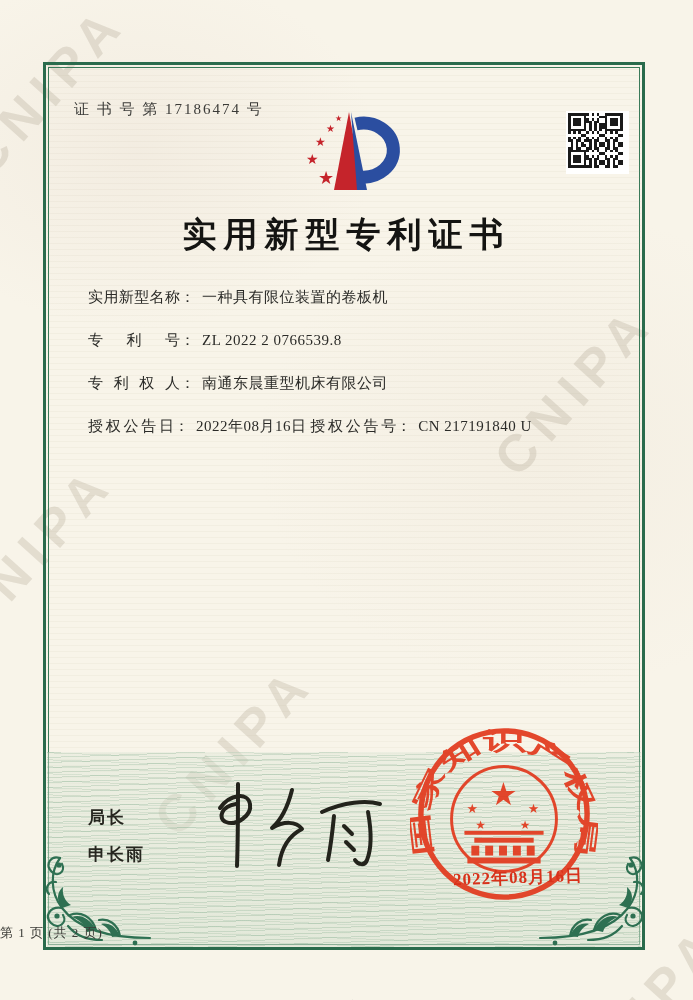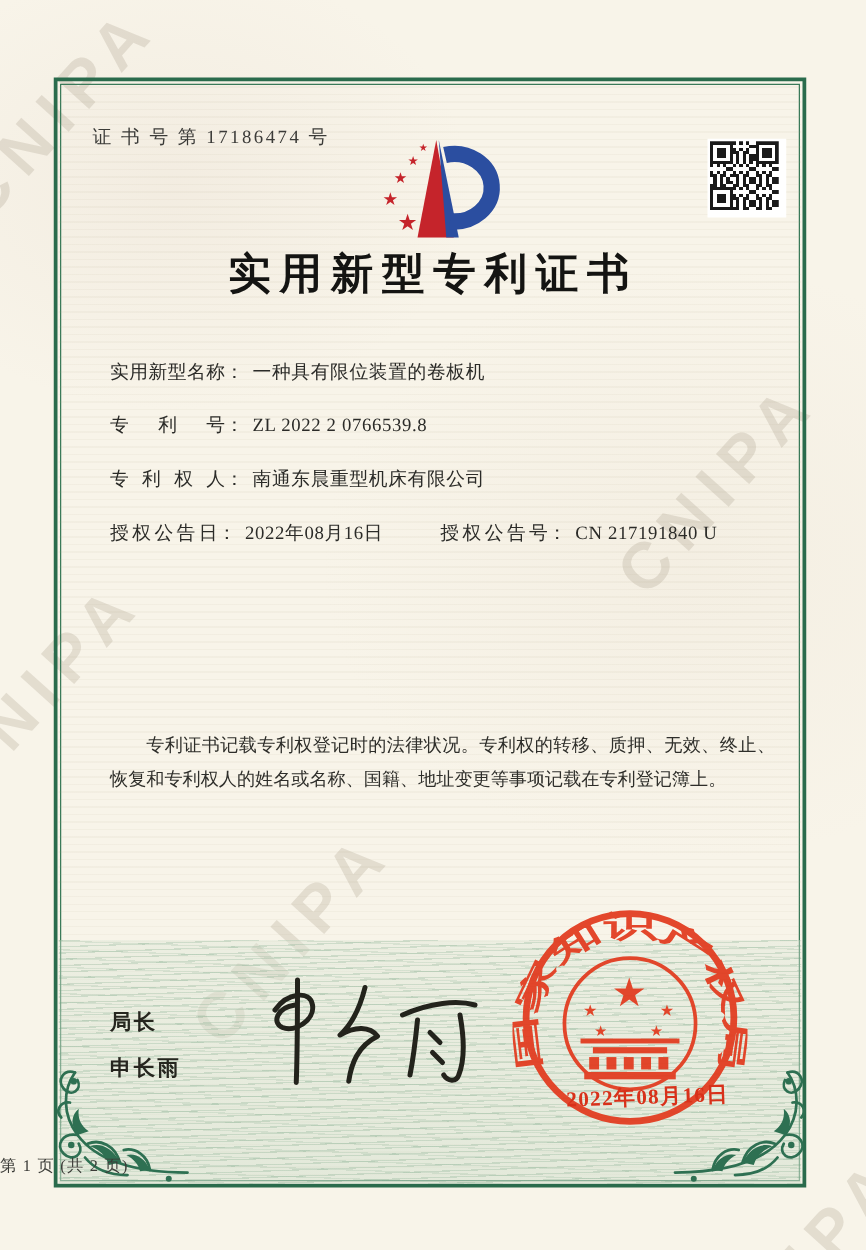--- a/index.html
+++ b/index.html
@@ -27,28 +27,28 @@
       repeating-linear-gradient(178deg, rgba(118,165,132,.26) 0 1px, transparent 1px 5px),
       repeating-linear-gradient(182deg, rgba(118,165,132,.18) 0 1px, transparent 1px 7px),
       linear-gradient(rgba(219,230,214,.40), rgba(210,224,206,.55));
     pointer-events:none;}
   .watermark{position:absolute;font-family:"Liberation Sans","DejaVu Sans",sans-serif;
     font-weight:bold;font-size:52px;letter-spacing:10px;color:rgba(168,156,136,.26);
     transform:rotate(-48deg);white-space:nowrap;pointer-events:none;}
   .cert-no{position:absolute;left:74px;top:100px;font-size:15px;letter-spacing:2px;color:#3b3b38;}
   .logo-wrap{position:absolute;left:272px;top:106px;width:160px;height:92px;}
   .qr{position:absolute;left:566px;top:111px;width:59px;height:59px;background:#fff;padding:2px;}
-  .title{position:absolute;left:0;top:196px;width:693px;text-align:center;
+  .title{position:absolute;left:0;top:212px;width:693px;text-align:center;
     font-size:34px;font-weight:bold;letter-spacing:7px;color:#141412;}
   .fields{position:absolute;left:88px;top:288px;width:535px;font-size:15px;}
   .frow{height:22px;margin-bottom:21px;white-space:nowrap;}
   .flabel{display:inline-block;width:92px;text-align:justify;text-align-last:justify;vertical-align:top;}
   .fcolon{display:inline-block;margin-right:7px;}
   .fvalue{letter-spacing:.5px;}
-  .grant-row .g2{margin-left:42px;}
+  .grant-row .g2{}
   .grant-row .flabel{width:86px;}
   .paras{position:absolute;left:88px;top:584px;width:532px;font-size:14.5px;
     line-height:27px;text-align:justify;color:#2e2e2a;}
   .paras p{margin:0;text-indent:2em;}
   .director{position:absolute;left:88px;top:806px;
     font-family:"Liberation Sans","DejaVu Sans",sans-serif;font-size:17px;
     font-weight:bold;color:#26261f;letter-spacing:2px;}
   .director div{margin-bottom:14px;}
   .signature{position:absolute;left:192px;top:772px;width:200px;height:105px;}
   .seal{position:absolute;left:410px;top:720px;width:188px;height:188px;opacity:.93;}
@@ -398,21 +398,20 @@
       <span class="g1">
         <span class="flabel">授权公告日</span><span class="fcolon">：</span><span class="fvalue">2022年08月16日</span>
       </span>
       <span class="g2">
         <span class="flabel">授权公告号</span><span class="fcolon">：</span><span class="fvalue">CN 217191840 U</span>
       </span>
     </div>
   </div>
 
   <div class="paras">
-    <p>专利证书记载专利权登记时的法律状况。专利权的转移、质押、无效、终止、恢复和专利权人的姓名或名称、国籍、地址变更等事项记载在专利登记簿上。</p>
   </div>
 
   <div class="director">
     <div>局长</div>
     <div>申长雨</div>
   </div>
 
   <svg class="signature" viewBox="0 0 200 105">
     <g fill="none" stroke="#23231c" stroke-width="4" stroke-linecap="round" stroke-linejoin="round">
       <path d="M28,36 c10,-14 28,-16 30,-4 c2,12 -14,22 -24,18 c-9,-4 -4,-16 10,-18"></path>

